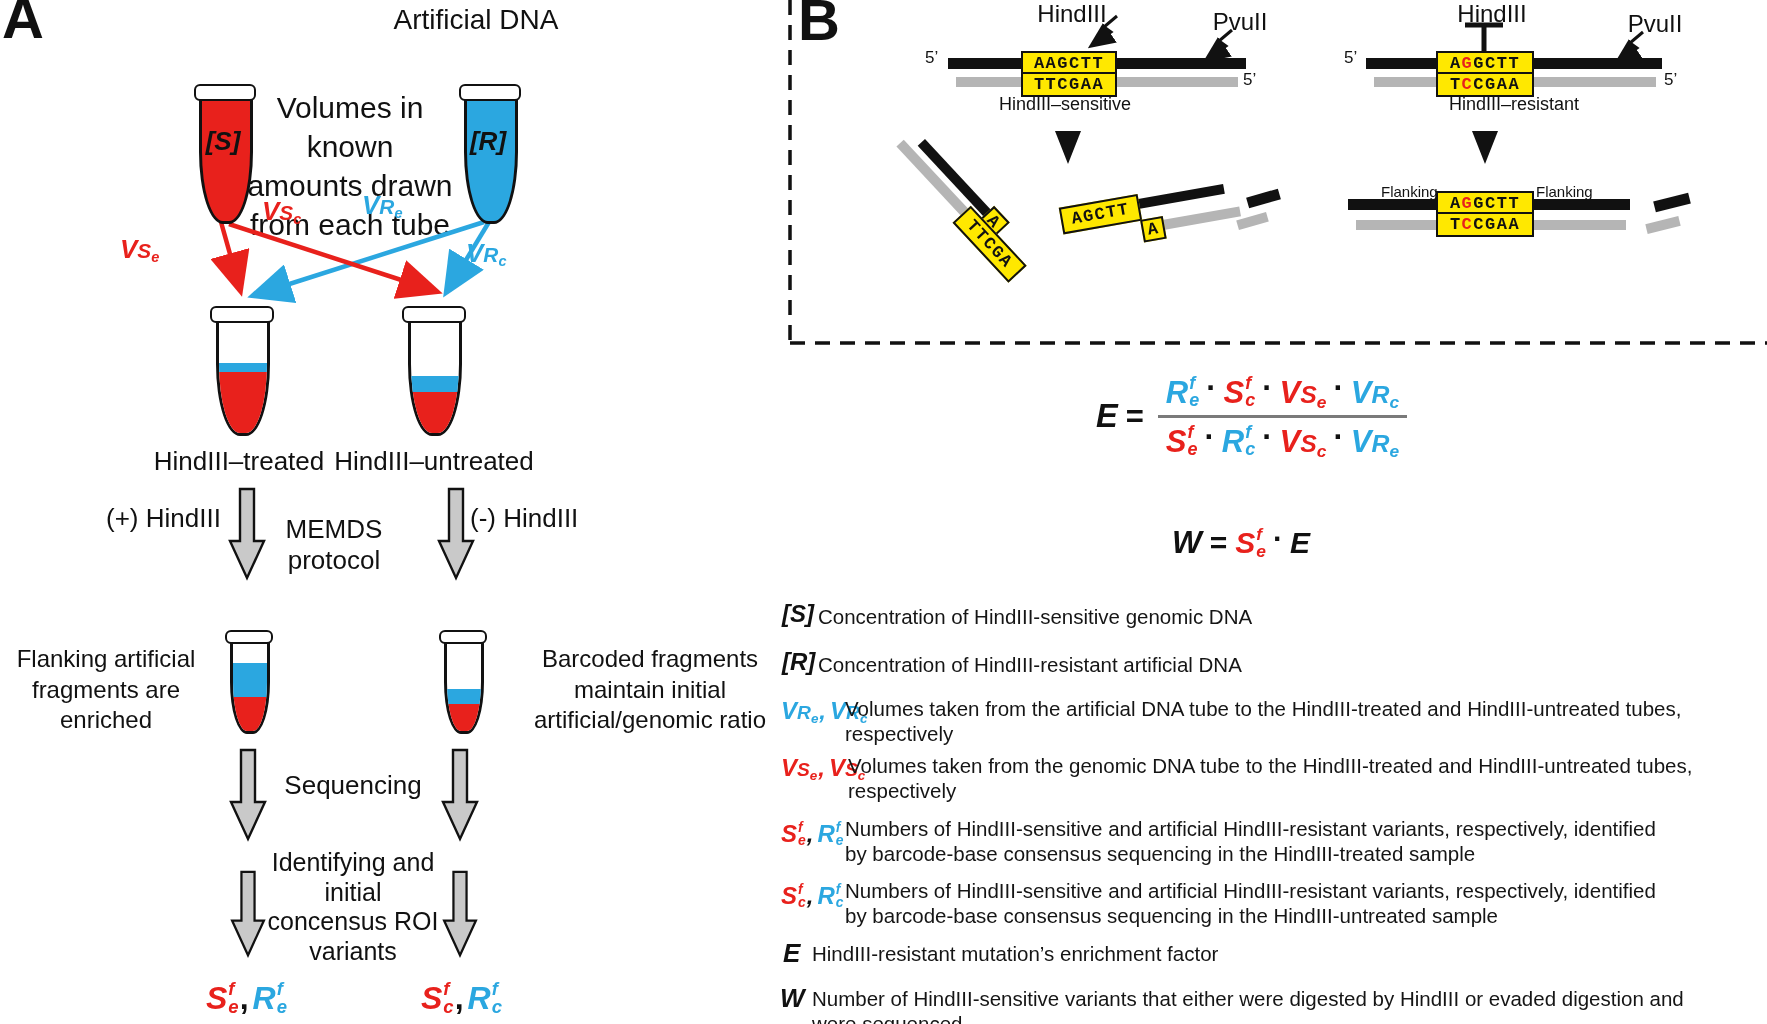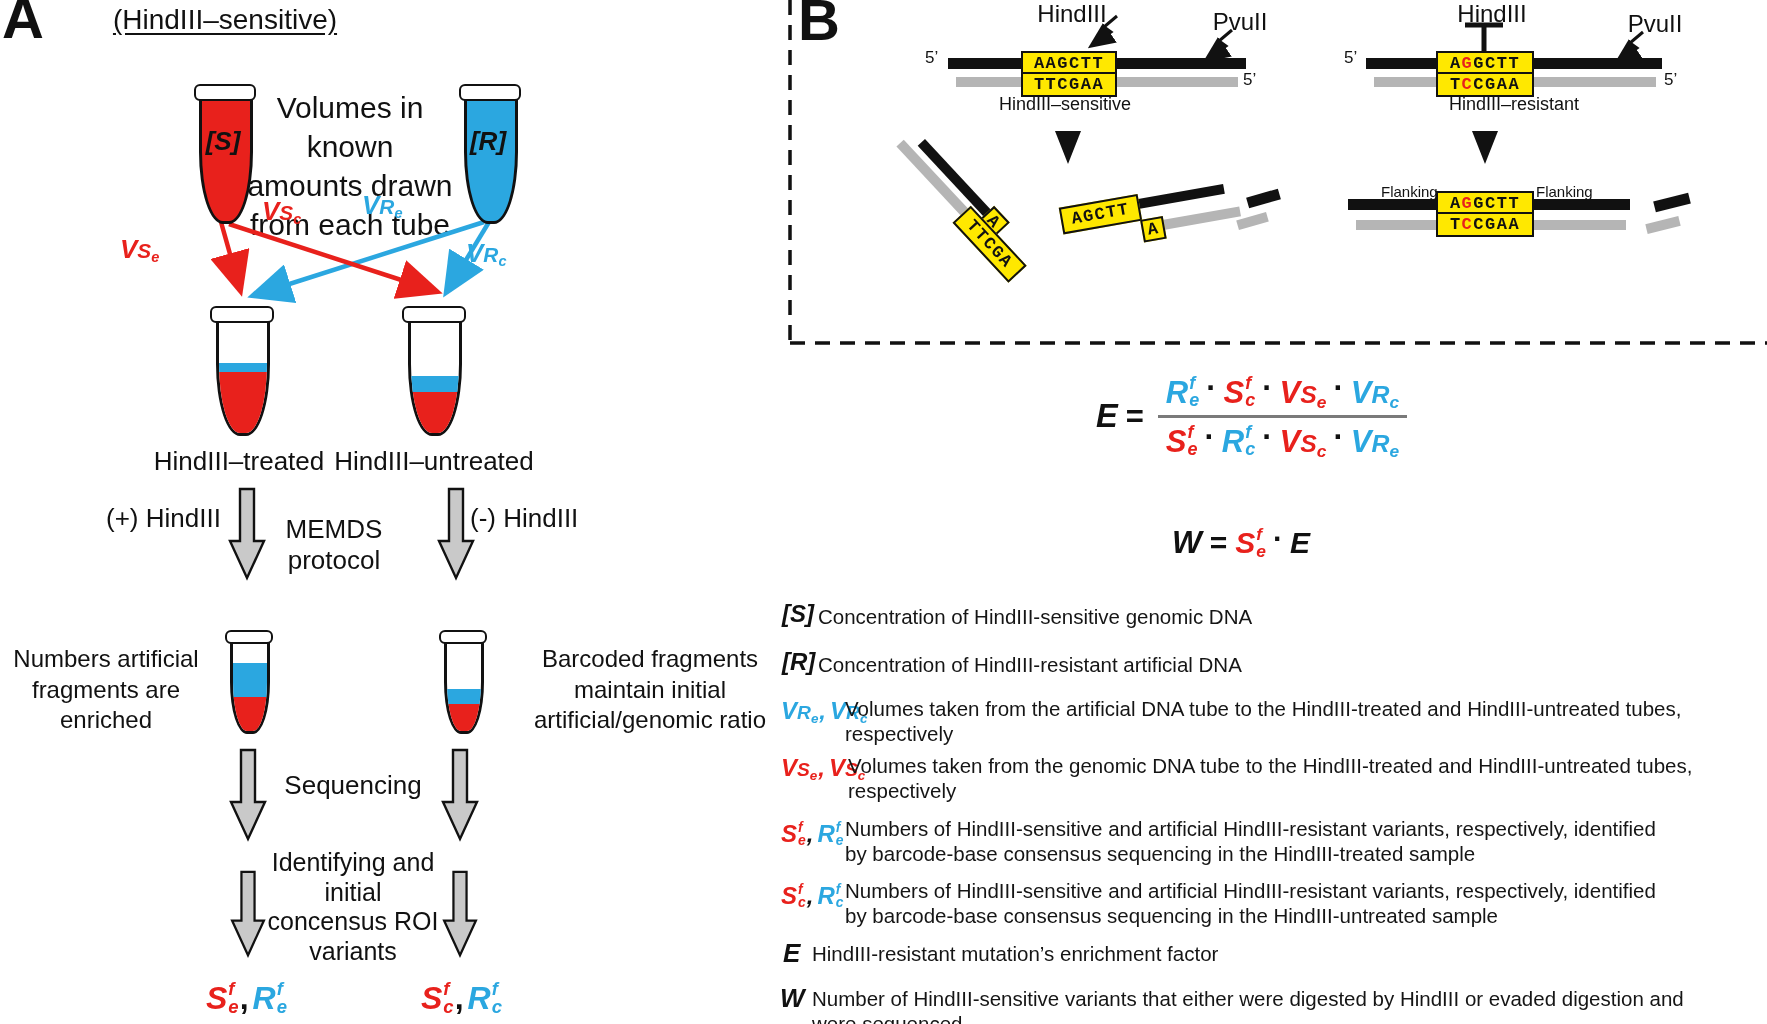--- a/index.html
+++ b/index.html
@@ -58,23 +58,23 @@
   .def-sym.big{font-size:26px}
   .def-text{position:absolute;font-size:20.5px;line-height:1.24;color:#151515}
   .pair{position:absolute;font-size:32px}
 </style>
 </head>
 <body>
 
 <div class="abs panel-label" style="left:2px;top:-16px">A</div>
 
 <div class="abs head ctr" style="left:225px;top:2px">
-  <div class="u">(HindIII–sensitive)</div>
 </div>
 <div class="abs head ctr" style="left:476px;top:2px">
+  <div>Artificial DNA</div>
 </div>
 
 <div class="tube" style="left:194px;top:84px;width:58px;height:136px">
   <div class="cap" style="left:0;top:0;width:58px;height:13px"></div>
   <div class="tbody" style="left: 5px; top: 10px; width: 48px; height: 124px; background-color: rgb(232, 33, 28);"></div>
   <div class="tube-label" style="top:42px">[S]</div>
 </div>
 <div class="tube" style="left:459px;top:84px;width:58px;height:136px">
   <div class="cap" style="left:0;top:0;width:58px;height:13px"></div>
   <div class="tbody" style="left: 5px; top: 10px; width: 48px; height: 124px; background-color: rgb(43, 167, 224);"></div>
@@ -151,21 +151,21 @@
 <svg class="abs" style="left:228px;top:487px" width="38" height="94" viewBox="0 0 38 94">
     <path d="M12,2 H26 V54 H36 L19,91 L2,54 H12 Z" stroke="#111" stroke-width="2.4" fill="#c9c9c9"></path>
   </svg>
 <div class="abs flow ctr ml" style="left:334px;top:514px;text-align:center">MEMDS
 protocol</div>
 <svg class="abs" style="left:437px;top:487px" width="38" height="94" viewBox="0 0 38 94">
     <path d="M12,2 H26 V54 H36 L19,91 L2,54 H12 Z" stroke="#111" stroke-width="2.4" fill="#c9c9c9"></path>
   </svg>
 <div class="abs flow" style="left:470px;top:503px">(-) HindIII</div>
 
-<div class="abs small-note ctr ml" style="left:106px;top:644px">Numbers artificial
+<div class="abs small-note ctr ml" style="left:106px;top:644px">Flanking artificial
 fragments are
 enriched</div>
 <div class="tube" style="left:225px;top:630px;width:44px;height:102px">
   <div class="cap" style="left:0;top:0;width:44px;height:10px"></div>
   <div class="tbody" style="left:5px;top:8px;width:34px;height:90px;border-radius:4px 4px 17px 17px / 4px 4px 52px 52px">
     <div class="layer" style="top: 22px; height: 34px; background-color: rgb(43, 167, 224);"></div>
     <div class="layer" style="top: 56px; bottom: 0px; background-color: rgb(232, 33, 28);"></div>
   </div>
 </div>
 <div class="tube" style="left:439px;top:630px;width:44px;height:102px">

